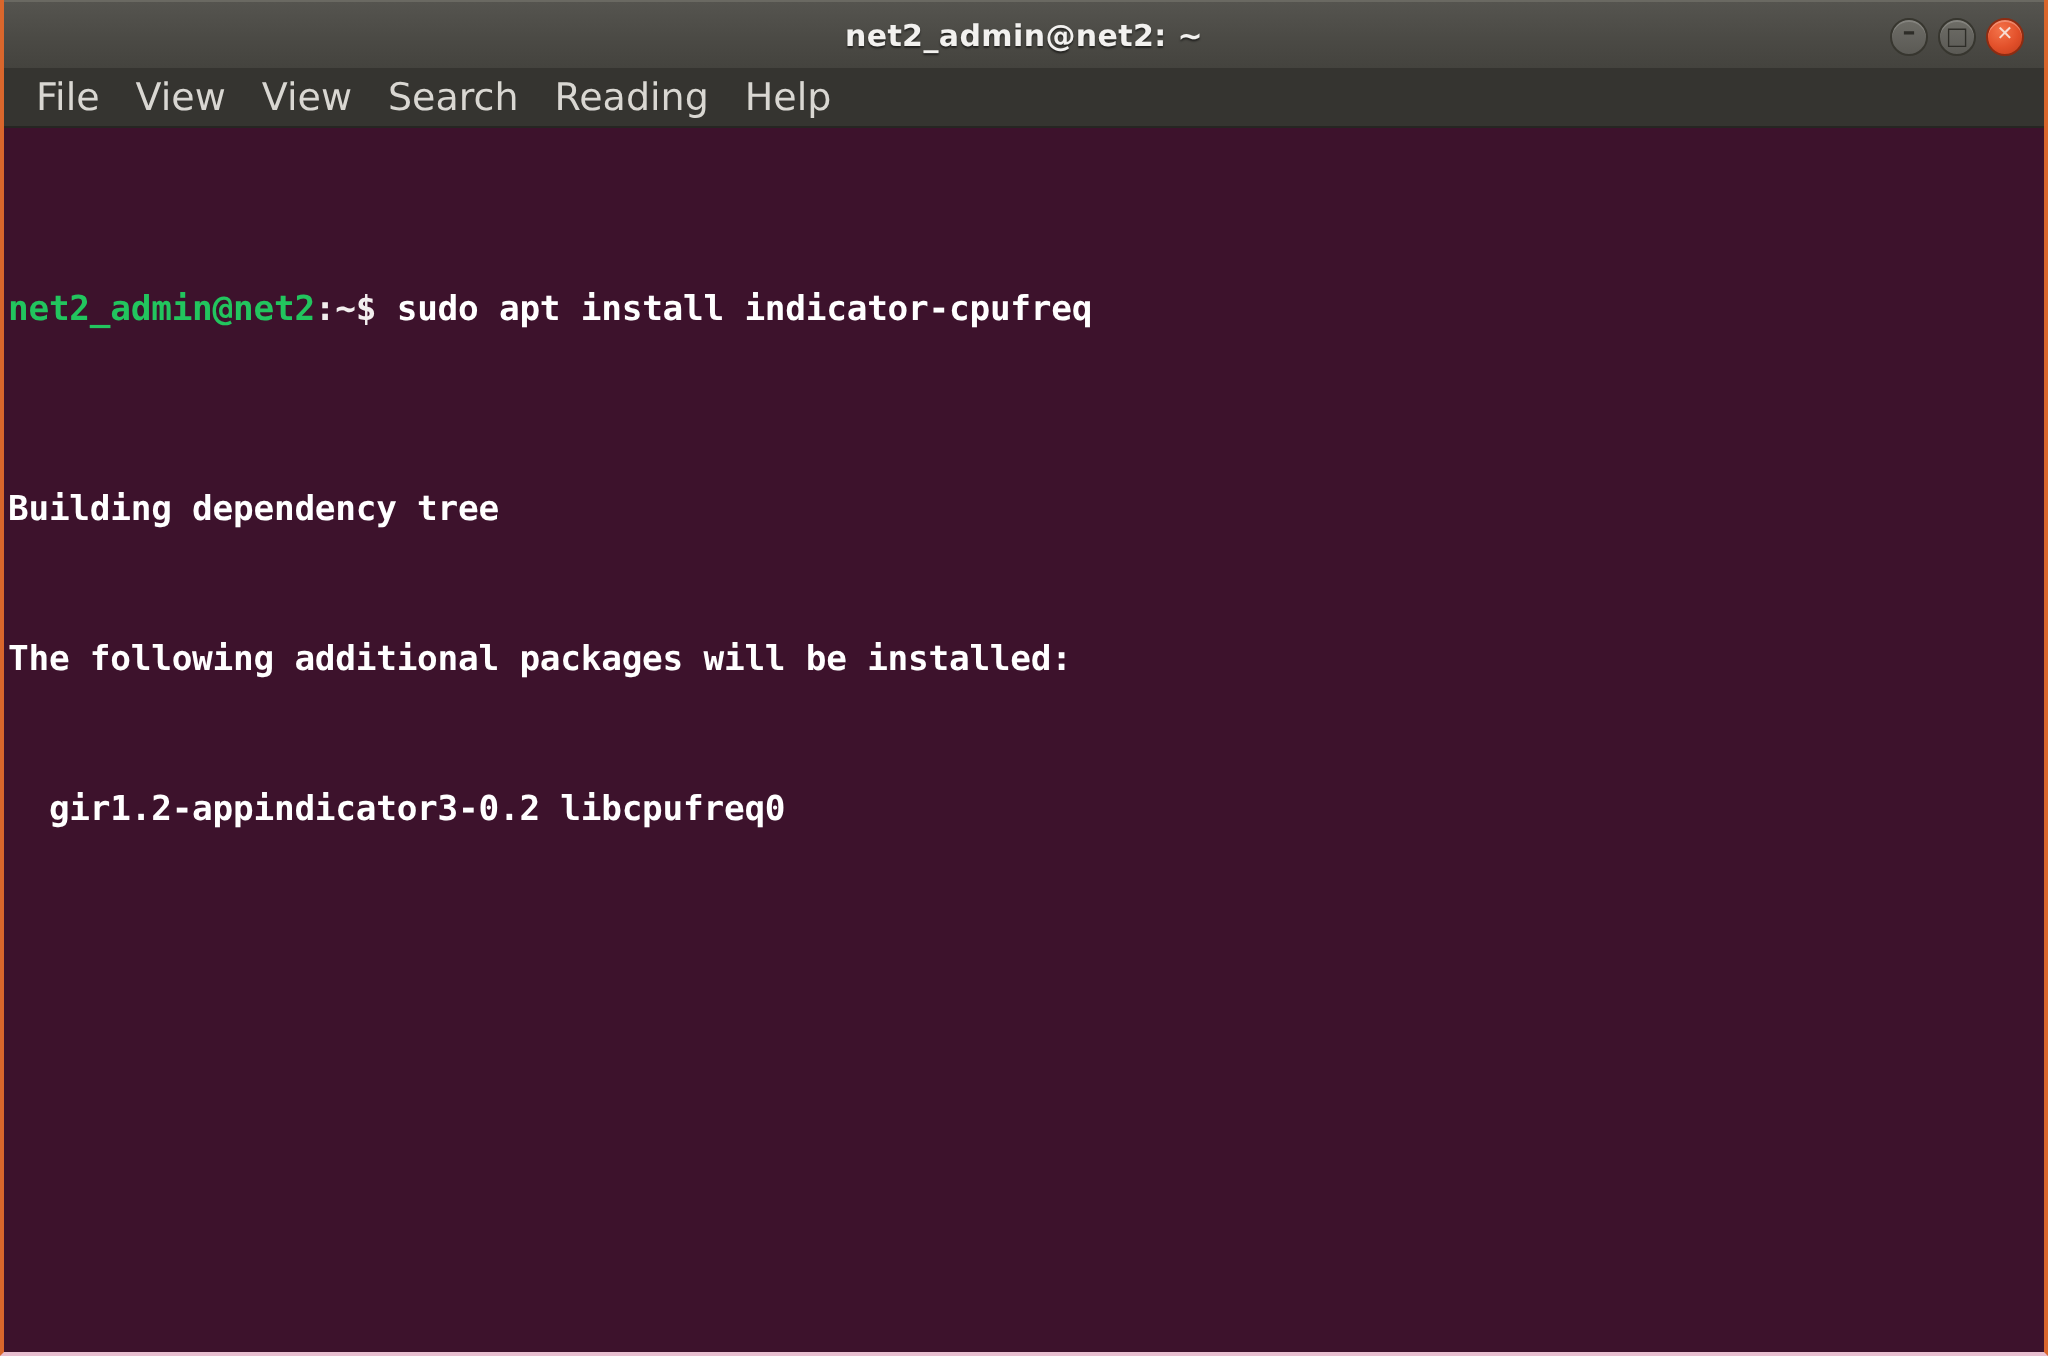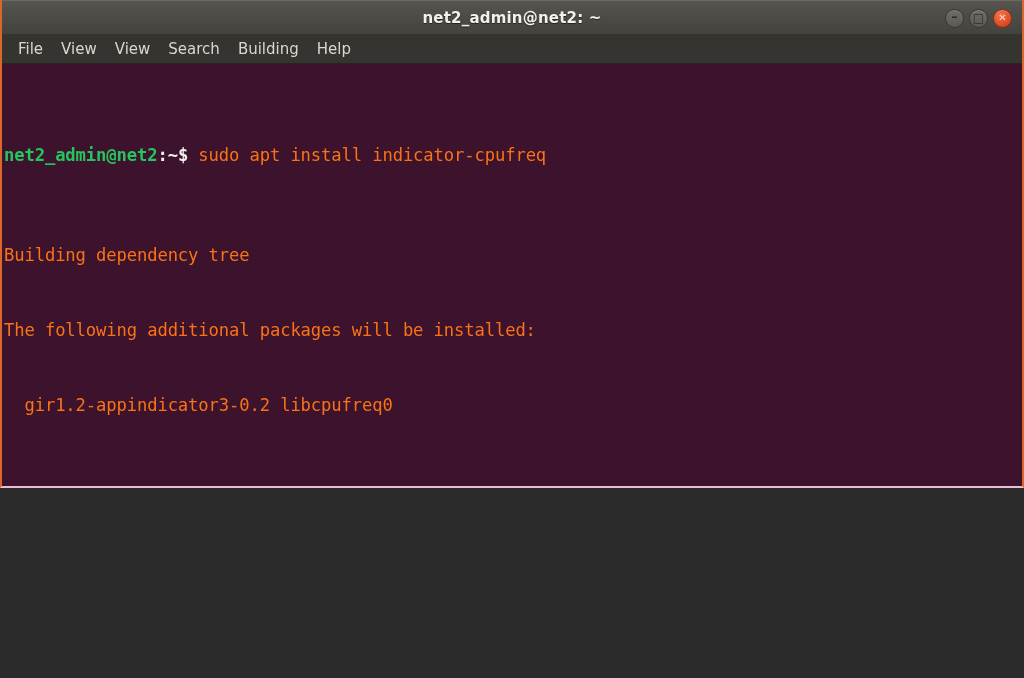--- a/index.html
+++ b/index.html
@@ -10,21 +10,21 @@
   body {
     width: 1024px;
     height: 678px;
     overflow: hidden;
     font-family: "DejaVu Sans Mono", monospace;
   }
 
   .window {
     position: relative;
     width: 1024px;
-    height: 488px;
+    height: 678px;
     display: flex;
     flex-direction: column;
     box-sizing: border-box;
     background: #3d122c;
     border-left: 2px solid #d9662c;
     border-right: 2px solid #d9662c;
     border-bottom: 2px solid #e8bfd0;
     overflow: hidden;
   }
 
@@ -96,21 +96,21 @@
     background: #353430;
     border-bottom: 1px solid #262522;
     display: flex;
     align-items: center;
     padding-left: 7px;
     box-sizing: border-box;
   }
   .menu-item {
     color: #d9d7d2;
     font-family: "DejaVu Sans", sans-serif;
-    font-size: 15px;
+    font-size: 19px;
     padding: 3px 9px;
     border-radius: 3px;
     user-select: none;
     white-space: nowrap;
   }
 
   
   .term {
     flex: 1 1 auto;
     background: #3d122c;
@@ -123,21 +123,21 @@
     font-size: 17.2px;
     line-height: 25px;
     letter-spacing: -0.12px;
     white-space: pre;
     color: #e8e3e3;
   }
   .tline {
     height: 25px;
     white-space: pre;
   }
-  .c-default { color: #f97316; }
+  .c-default { color: #ffffff; font-weight: bold; }
   .c-green   { color: #22c55e; font-weight: bold; }
   .c-white   { color: #f2eeee; font-weight: bold; }
 </style>
 </head>
 <body>
 
 <div class="window">
 
   <div class="titlebar">
     <span class="title-text">net2_admin@net2: ~</span>
@@ -152,21 +152,21 @@
         <span class="glyph">✕</span>
       </div>
     </div>
   </div>
 
   <div class="menubar">
     <div class="menu-item">File</div>
     <div class="menu-item">View</div>
     <div class="menu-item">View</div>
     <div class="menu-item">Search</div>
-    <div class="menu-item">Building</div>
+    <div class="menu-item">Reading</div>
     <div class="menu-item">Help</div>
   </div>
 
   <div class="term">
     <div class="term-lines">
 
       <div class="tline"><span class="c-green">net2_admin@net2</span><span class="c-white">:~$</span><span class="c-default"> sudo apt install indicator-cpufreq</span></div>
 
       <div class="tline c-default">Building dependency tree</div>
       <div class="tline c-default">The following additional packages will be installed:</div>

